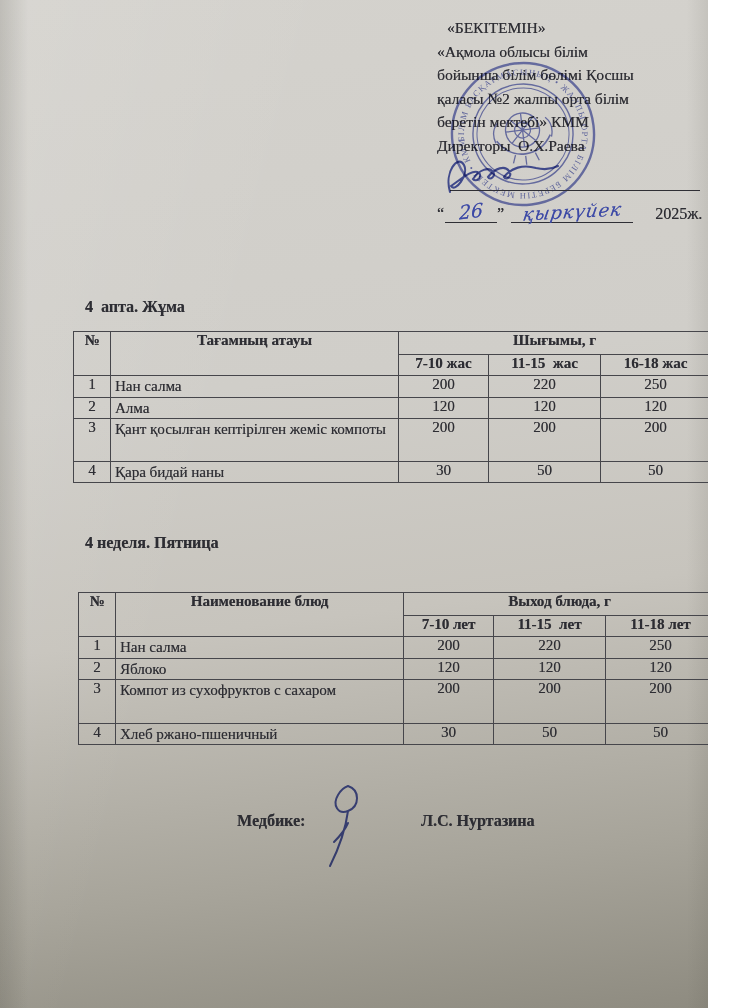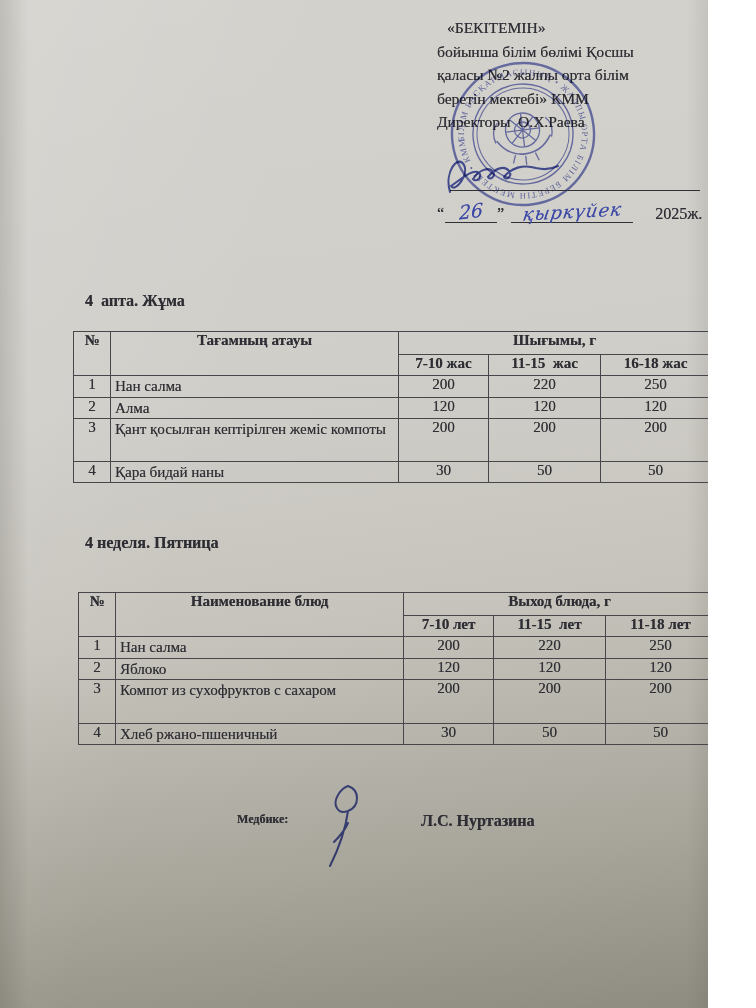--- a/index.html
+++ b/index.html
@@ -51,31 +51,32 @@
      font-size:15px;color:#2d2d33;text-shadow:0.25px 0 0.35px rgba(45,45,50,0.6);
      overflow:hidden;}
   table.menu th{font-weight:bold;text-align:center;white-space:pre;}
   td.c-no{text-align:center;}
   td.c-name{text-align:left;padding-left:9px;line-height:20px;font-family:Liberation Serif, serif;}
   td.c-val{text-align:center;}
   th.h-name{text-align:left;padding-left:9px;}
   th.h-no{text-align:left;padding-left:8px;}
 
   
-  .footer-label{left:237px;top:812px;font-weight:bold;font-size:12px;}
+  .footer-label{left:237px;top:812px;font-weight:bold;font-size:16px;}
   .footer-name{left:421px;top:812px;font-weight:bold;font-size:16px;white-space:pre;}
   .footer-scrawl{left:318px;top:778px;mix-blend-mode:multiply;}
 </style>
 </head>
 <body>
 
 <div class="photo">
 
   <div class="abs approval ink">
     <div class="approval-line approval-title">«БЕКІТЕМІН»</div>
+    <div class="approval-line">«Ақмола облысы білім</div>
     <div class="approval-line">бойынша білім бөлімі Қосшы</div>
     <div class="approval-line">қаласы №2 жалпы орта білім</div>
     <div class="approval-line">беретін мектебі» КММ</div>
     <div class="approval-line">Директоры  О.Х.Раева</div>
   </div>
 
   <div class="abs stamp">
     <svg width="152" height="152" viewBox="0 0 152 152">
       <g stroke="#4d58b2" fill="none" stroke-width="2.4" opacity="0.85">
         <circle cx="76" cy="76" r="71"></circle>
@@ -108,21 +109,21 @@
   </div>
 
   <div class="abs date-line ink">
     <span class="quote">“</span>
     <span class="day-slot"><span class="hand day-hand">26</span></span>
     <span class="quote">”</span>
     <span class="month-slot"><span class="hand month-hand">қыркүйек</span></span>
     <span class="year">2025ж.</span>
   </div>
 
-  <div class="abs week-label ink" style="top:292px;">4  апта. Жұма</div>
+  <div class="abs week-label ink" style="top:298px;">4  апта. Жұма</div>
 
   <table class="menu" style="left:73px;top:331px;">
     <colgroup>
         <col style="width:37px">
         <col style="width:288px">
         <col style="width:90px">
         <col style="width:112px">
         <col style="width:110px">
       </colgroup>
     <tbody>

